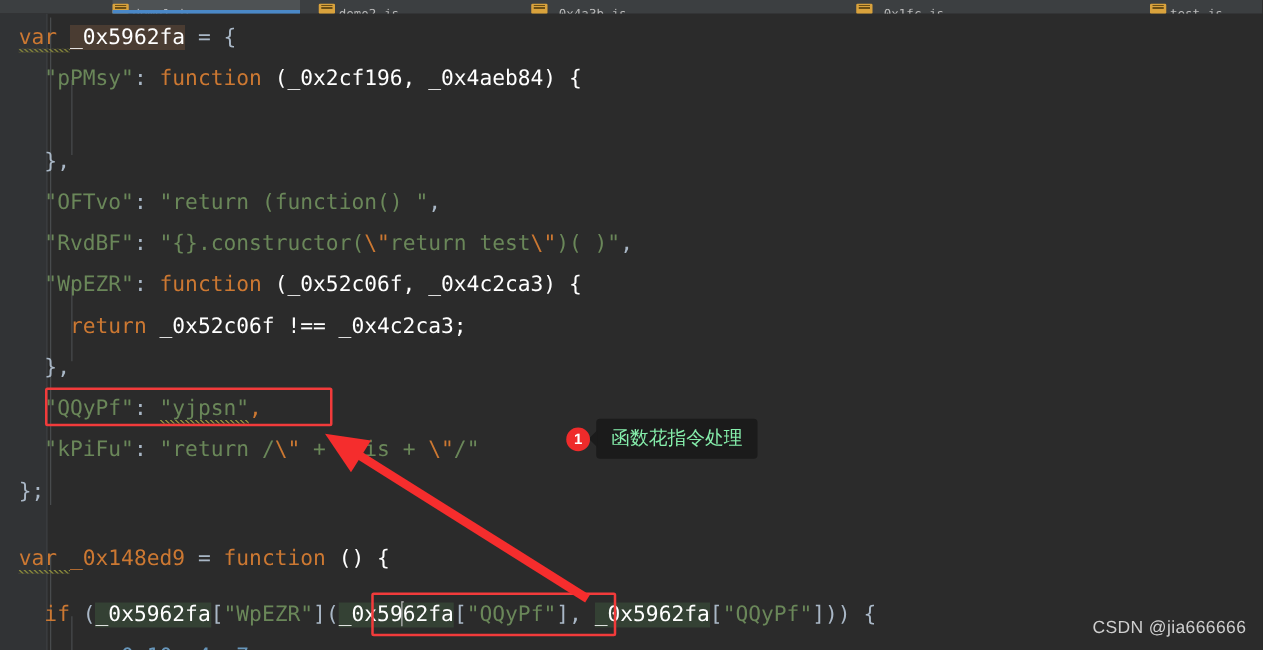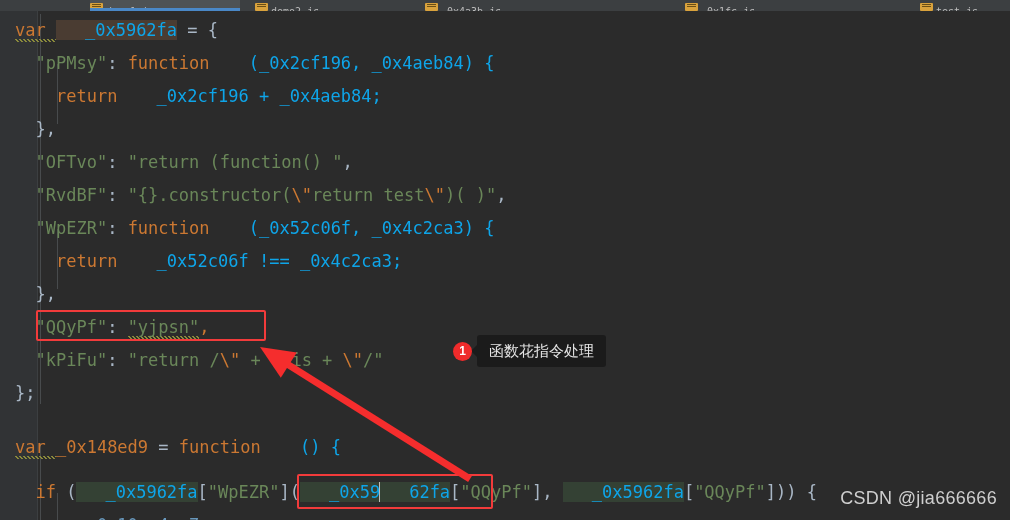--- a/index.html
+++ b/index.html
@@ -62,21 +62,21 @@
   }
   .line {
     position:absolute; left:0; height:33px; line-height:33px;
     font-size:17px; letter-spacing:0px;
     white-space:pre; color:#a9b7c6;
   }
   
   .kw    { color:#cc7832; }
   .str   { color:#6a8759; }
   .num   { color:#6897bb; }
-  .ident { color:#0ea5e9;padding-left:29px; }
+  .ident { color:#ffffff; }
   .punc  { color:#a9b7c6; }
   .colon { color:#a9b7c6; }
   .brk   { color:#a9b7c6; }
 
   .hl-write { background:#4a3c32; }
   .hl-read  { background:#344134; }
 
   .squiggle {
     border-bottom:2px dotted #6e8a3c;
     padding-bottom:0;
@@ -113,21 +113,21 @@
     width:19px; height:19px; border-radius:50%;
     background:#ef2b2b; color:#ffffff;
     font-family:"Liberation Sans",sans-serif;
     font-size:12px; font-weight:bold;
     display:flex; align-items:center; justify-content:center;
     flex:0 0 auto;
     z-index:3;
   }
   .callout-bubble {
     position:relative;
-    background:#1b1b1b; color:#e5e5e5;
+    background:#1b1b1b; color:#86efac;
     font-family:"Liberation Sans",sans-serif;
     font-size:15px; line-height:1;
     padding:8px 12px 9px 12px;
     border-radius:3px;
     margin-left:5px;
     white-space:nowrap;
   }
   .callout-bubble::before {
     content:""; position:absolute;
     left:-6px; top:50%; transform:translateY(-50%);
@@ -137,21 +137,21 @@
   }
 
   .arrow-svg {
     position:absolute; left:0; top:0; width:1010px; height:520px;
     pointer-events:none;
   }
 
   .watermark {
     position:absolute; right:13px; bottom:11px;
     font-family:"Liberation Sans",sans-serif;
-    font-size:18px; color:#cfcfcf;
+    font-size:14px; color:#cfcfcf;
     letter-spacing:0.3px;
     white-space:nowrap;
   }
 </style>
 </head>
 <body>
 
 <div id="root">
 
   <div class="tabstrip" id="tabstrip">
@@ -182,21 +182,20 @@
     <div class="gutter"></div>
     <div class="gutter-fold"></div>
     <div class="code-area" id="code-area">
         <div class="indent-guide" style="left: 40px; top: 3px; height: 390px;"></div>
         <div class="indent-guide" style="left: 57px; top: 53px; height: 60px;"></div>
         <div class="indent-guide" style="left: 57px; top: 218px; height: 60px;"></div>
         <div class="indent-guide" style="left: 40px; top: 432px; height: 77px;"></div>
         <div class="indent-guide" style="left: 57px; top: 482px; height: 27px;"></div>
         <div class="line" style="top: 3px; left: 15px;"><span class="kw squiggle">var </span><span class="ident hl-write">_0x5962fa</span><span class="punc"> = {</span></div>
         <div class="line" style="top: 36px; left: 15px;"><span class="punc">  </span><span class="str">"pPMsy"</span><span class="colon">: </span><span class="kw">function </span><span class="ident">(_0x2cf196, _0x4aeb84) {</span></div>
-        <div class="line" style="top: 69px; left: 15px;"><span class="punc">    </span><span class="kw">return </span><span class="ident">_0x2cf196 + _0x4aeb84;</span></div>
         <div class="line" style="top: 102px; left: 15px;"><span class="punc">  },</span></div>
         <div class="line" style="top: 135px; left: 15px;"><span class="punc">  </span><span class="str">"OFTvo"</span><span class="colon">: </span><span class="str">"return (function() "</span><span class="punc">,</span></div>
         <div class="line" style="top: 168px; left: 15px;"><span class="punc">  </span><span class="str">"RvdBF"</span><span class="colon">: </span><span class="str">"{}.constructor(</span><span class="kw">\"</span><span class="str">return test</span><span class="kw">\"</span><span class="str">)( )"</span><span class="punc">,</span></div>
         <div class="line" style="top: 201px; left: 15px;"><span class="punc">  </span><span class="str">"WpEZR"</span><span class="colon">: </span><span class="kw">function </span><span class="ident">(_0x52c06f, _0x4c2ca3) {</span></div>
         <div class="line" style="top: 234px; left: 15px; text-align: right;"><span class="punc">    </span><span class="kw">return </span><span class="ident">_0x52c06f !== _0x4c2ca3;</span></div>
         <div class="line" style="top: 267px; left: 15px;"><span class="punc">  },</span></div>
         <div class="line" style="top: 300px; left: 15px;"><span class="punc">  </span><span class="str">"QQyPf"</span><span class="colon">: </span><span class="str squiggle">"yjpsn"</span><span class="kw">,</span></div>
         <div class="line" style="top: 333px; left: 15px;"><span class="punc">  </span><span class="str">"kPiFu"</span><span class="colon">: </span><span class="str">"return /</span><span class="kw">\"</span><span class="str"> + this + </span><span class="kw">\"</span><span class="str">/"</span></div>
         <div class="line" style="top: 366px; left: 15px;"><span class="punc">};</span></div>
         <div class="line" style="top: 420px; left: 15px;"><span class="kw squiggle">var </span><span class="kw">_0x148ed9</span><span class="punc"> = </span><span class="kw">function </span><span class="ident">() {</span></div>

